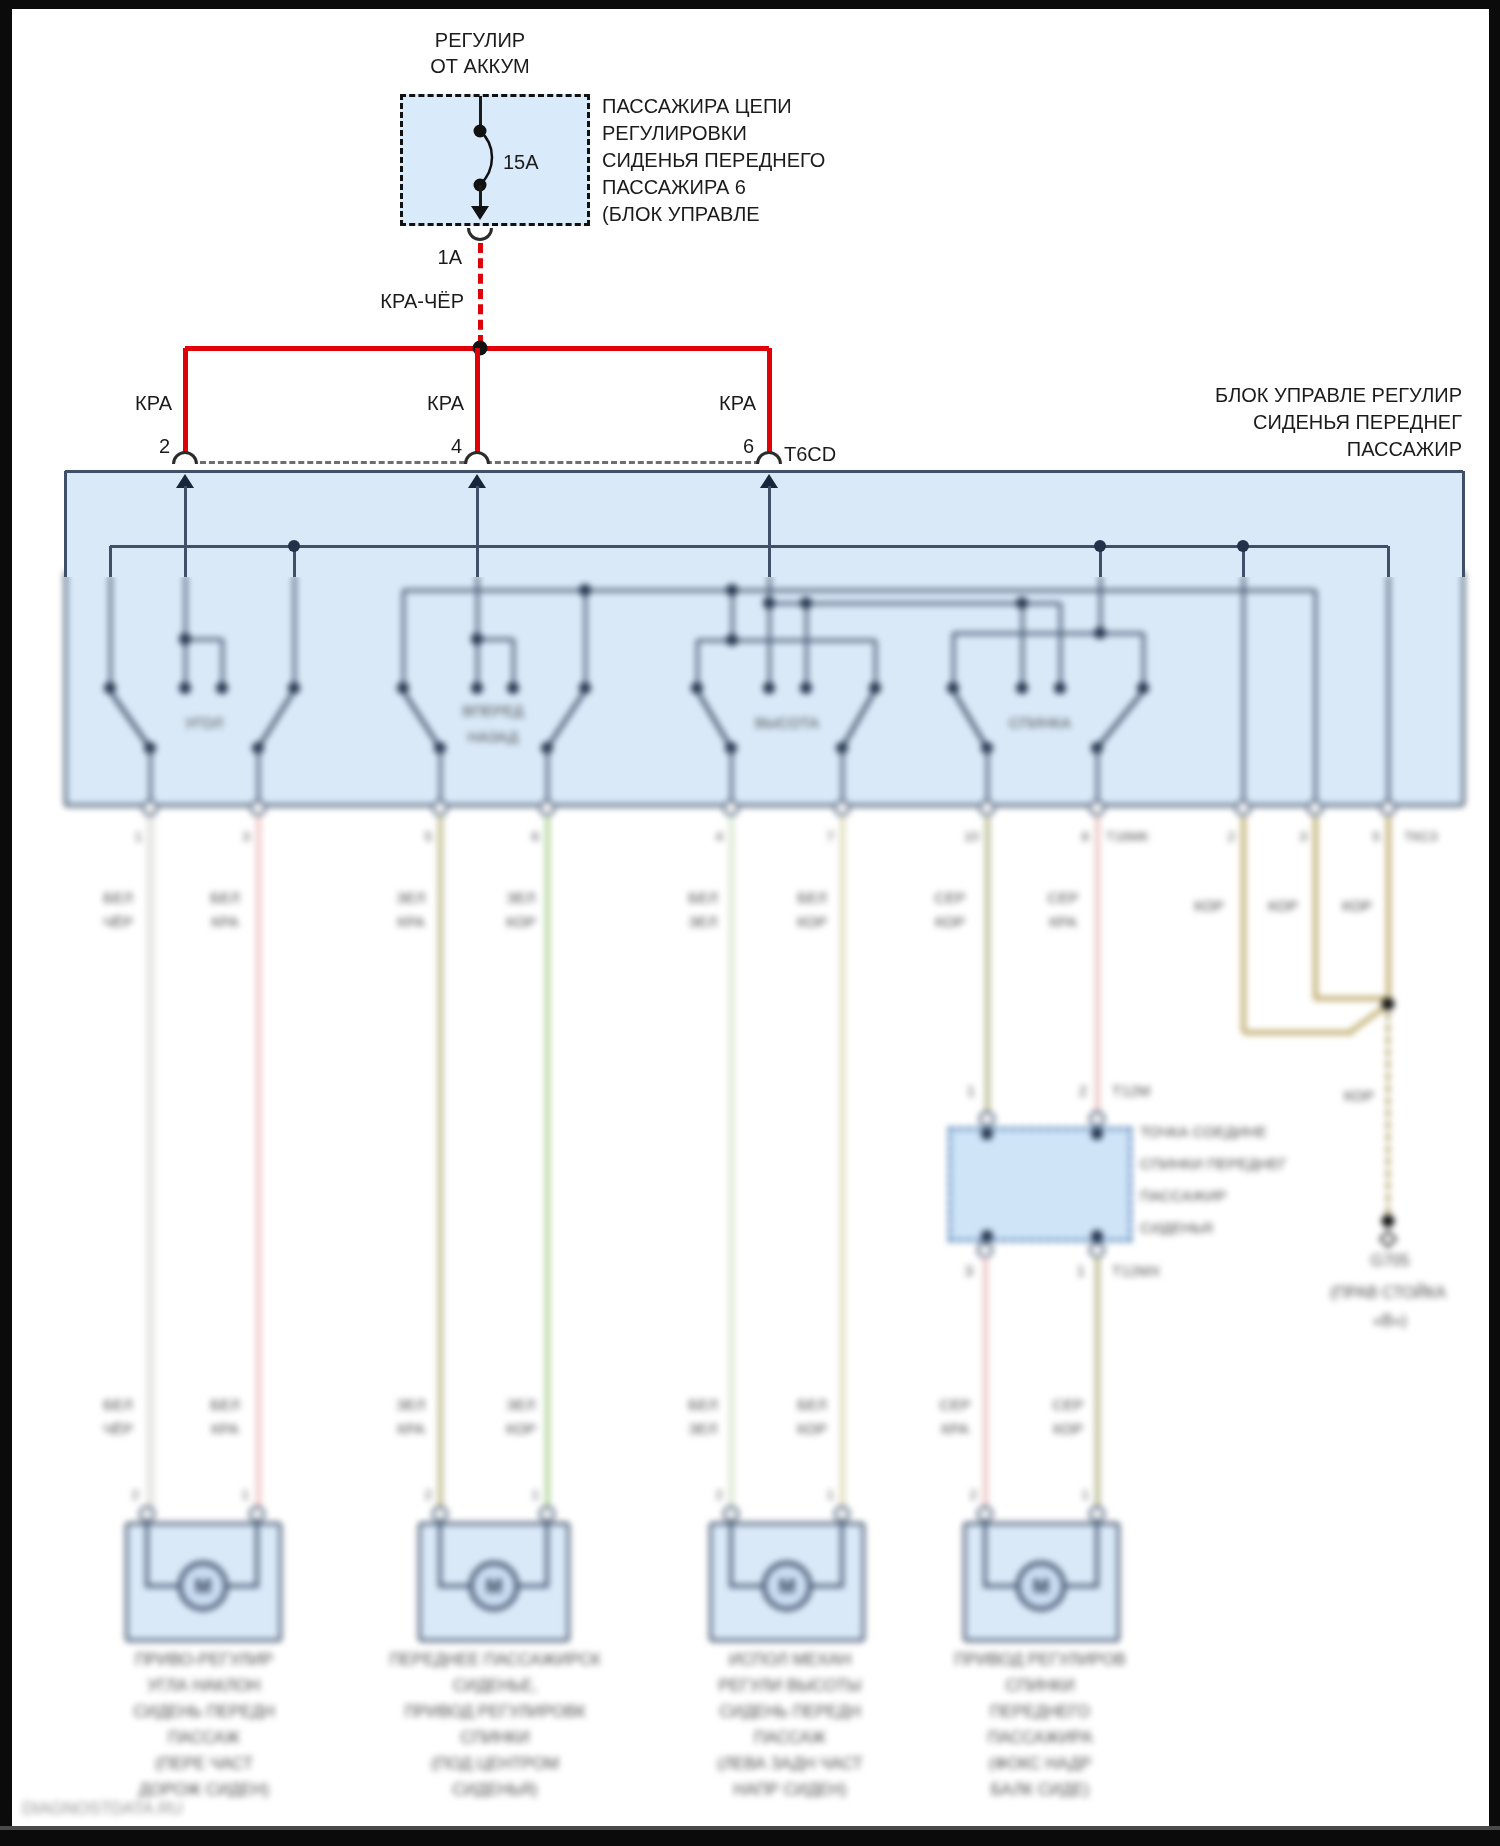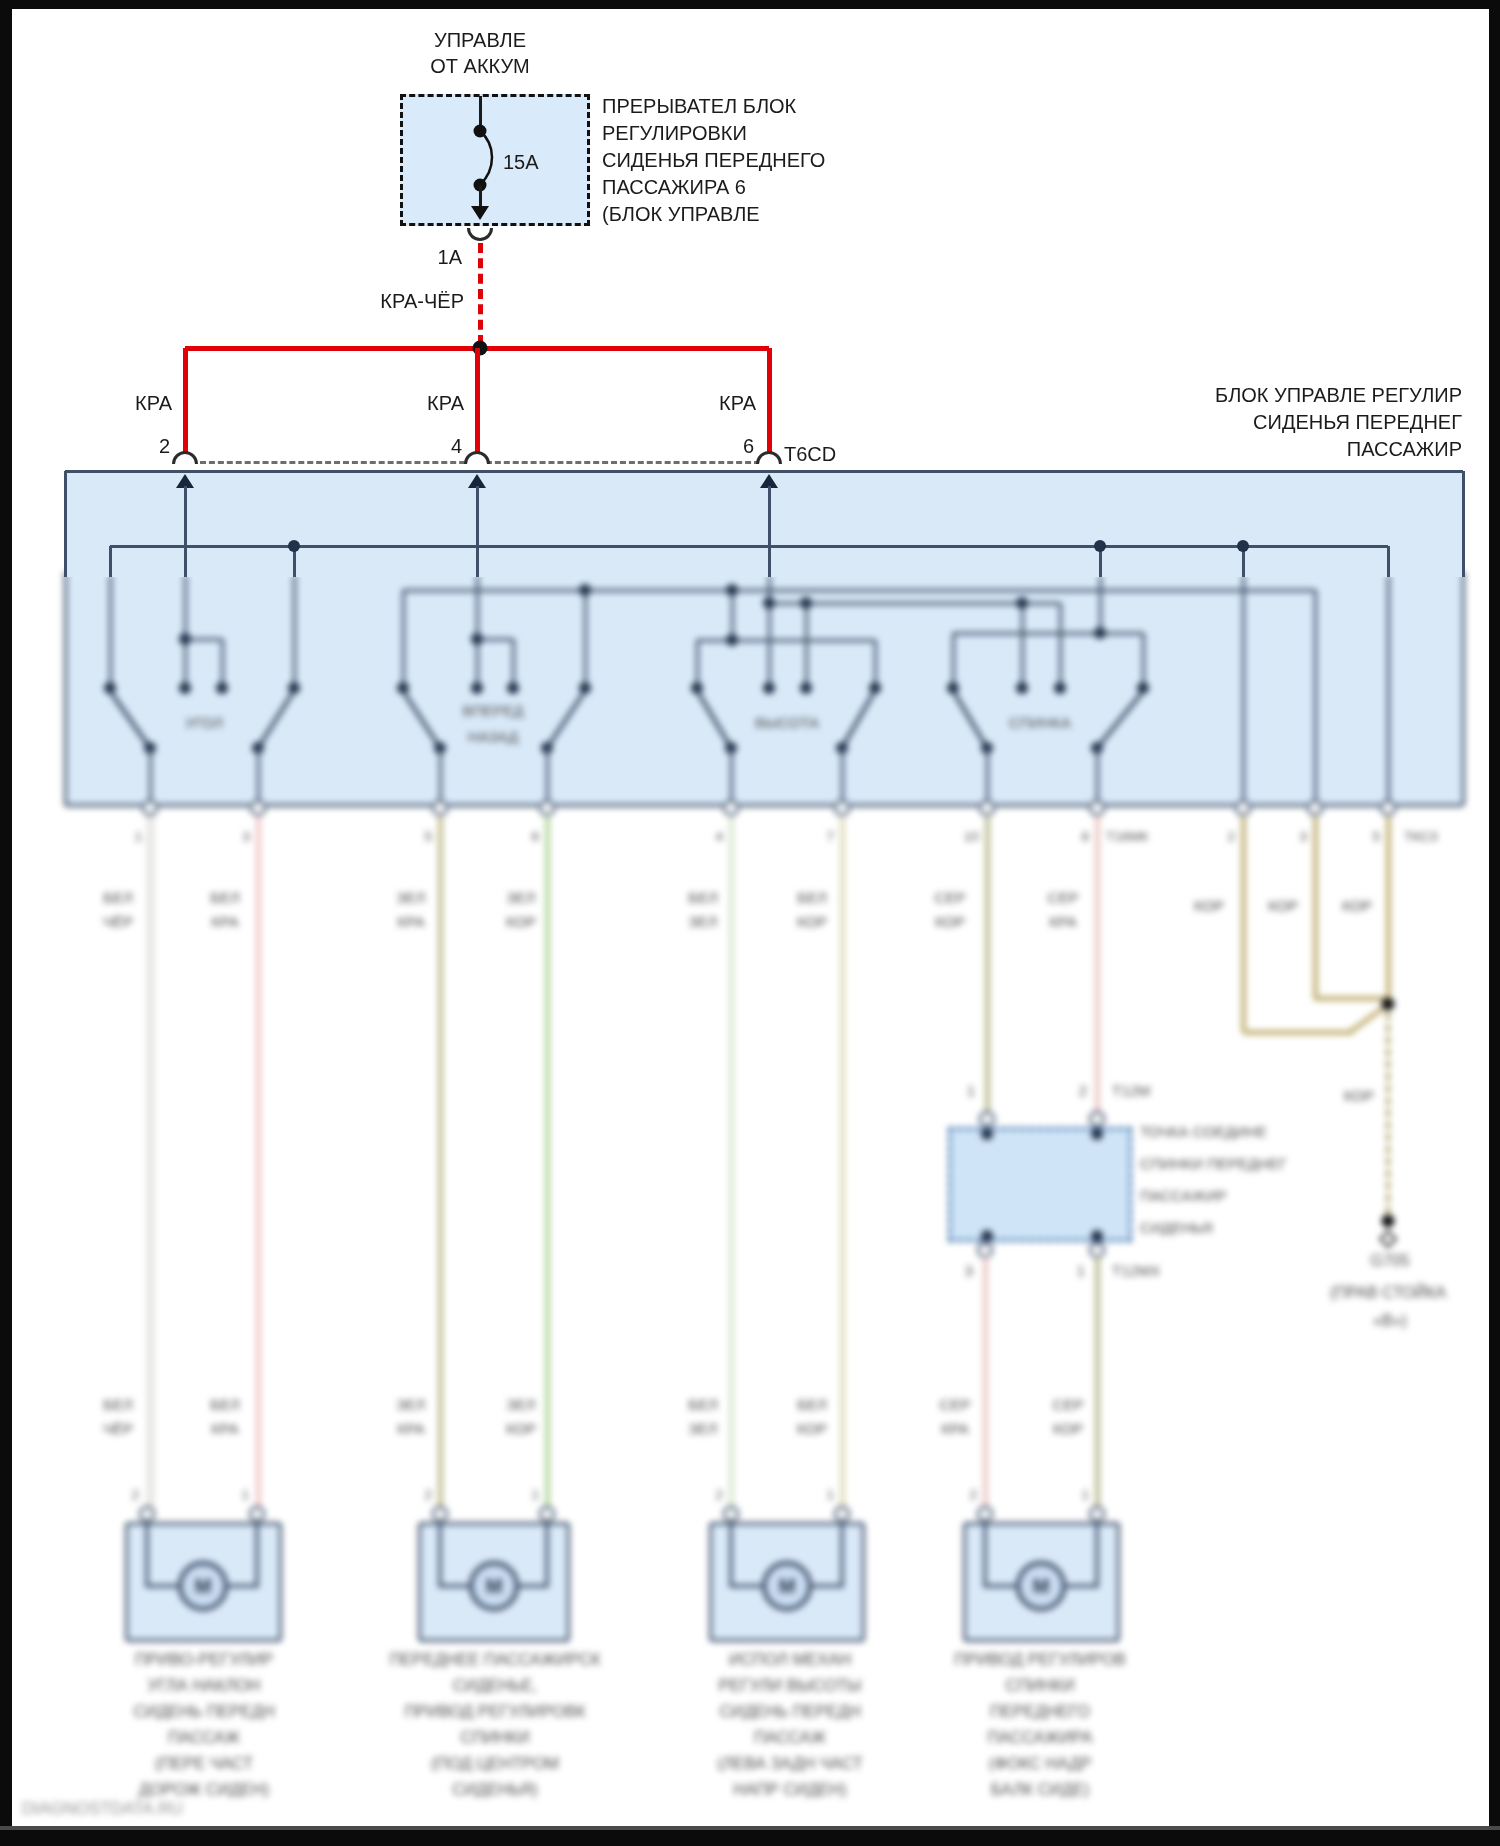--- a/index.html
+++ b/index.html
@@ -350,35 +350,35 @@
     <div class="txt ctr blu" style="left:1040px;top:1703px;font-size:16.5px;">ПЕРЕДНЕГО</div>
     <div class="txt ctr blu" style="left:1040px;top:1729px;font-size:16.5px;">ПАССАЖИРА</div>
     <div class="txt ctr blu" style="left:1040px;top:1755px;font-size:16.5px;">(ФОКС НАДР</div>
     <div class="txt ctr blu" style="left:1040px;top:1781px;font-size:16.5px;">БАЛК СИДЕ)</div>
 
     <div class="txt" style="left:22px;top:1800px;font-size:17px;color:#8f8f8f;">DIAGNOSTDATA.RU</div>
   </div>
 
   <div class="layer" id="sharp-layer">
 
-    <div class="txt ctr" style="left:480px;top:30px;">УПРАВЛЕ</div>
+    <div class="txt ctr" style="left:480px;top:30px;">РЕГУЛИР</div>
     <div class="txt ctr" style="left:480px;top:56px;">ОТ АККУМ</div>
 
     <div class="dashedbox" style="left:400px;top:94px;width:190px;height:132px;"></div>
     <div class="bv" style="left:480px;top:96px;height:34px;"></div>
     <div class="kdot" style="left:480px;top:131px;"></div>
     <svg width="70" height="70" style="position:absolute;left:455px;top:125px;">
       <path d="M25,6 C41,20 41,44 25,60" stroke="#111" stroke-width="2.5" fill="none"></path>
     </svg>
     <div class="kdot" style="left:480px;top:185px;"></div>
     <div class="bv" style="left:480px;top:185px;height:22px;"></div>
     <div class="arrdn" style="left:480px;top:206px;"></div>
     <div class="txt" style="left:503px;top:152px;">15А</div>
 
-    <div class="txt" style="left:602px;top:96px;">ПРЕРЫВАТЕЛ БЛОК</div>
+    <div class="txt" style="left:602px;top:96px;">ПАССАЖИРА ЦЕПИ</div>
     <div class="txt" style="left:602px;top:123px;">РЕГУЛИРОВКИ</div>
     <div class="txt" style="left:602px;top:150px;">СИДЕНЬЯ ПЕРЕДНЕГО</div>
     <div class="txt" style="left:602px;top:177px;">ПАССАЖИРА 6</div>
     <div class="txt" style="left:602px;top:204px;">(БЛОК УПРАВЛЕ</div>
 
     <div class="cup" style="left:480px;top:228px;"></div>
     <div class="txt ra" style="left:462px;top:247px;">1А</div>
     <div class="rdash" style="left:480px;top:243px;height:102px;"></div>
     <div class="txt ra" style="left:464px;top:291px;">КРА-ЧЁР</div>
 

